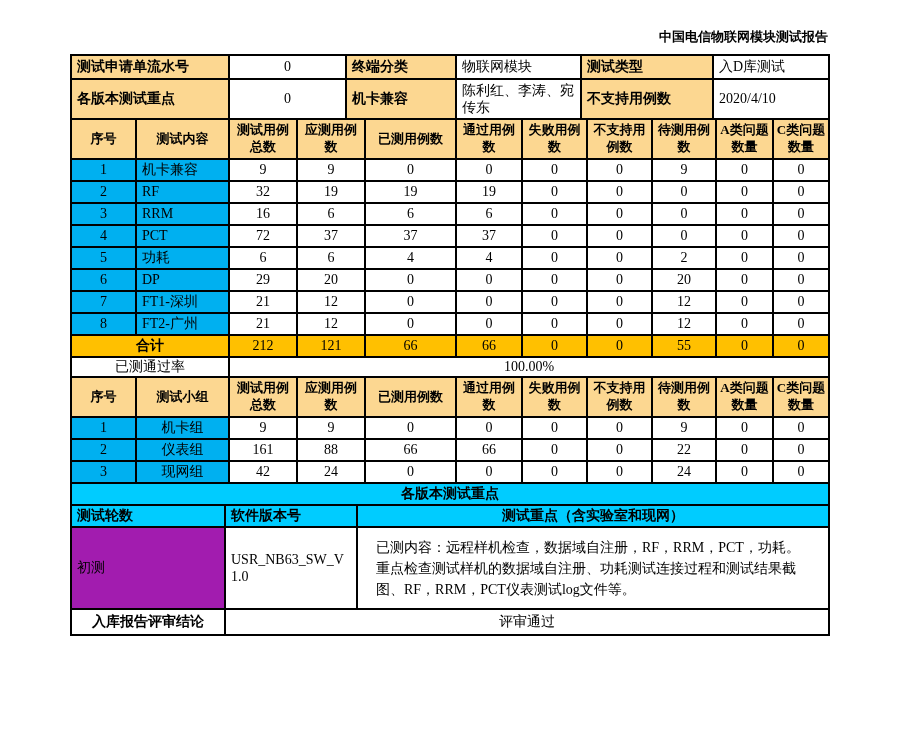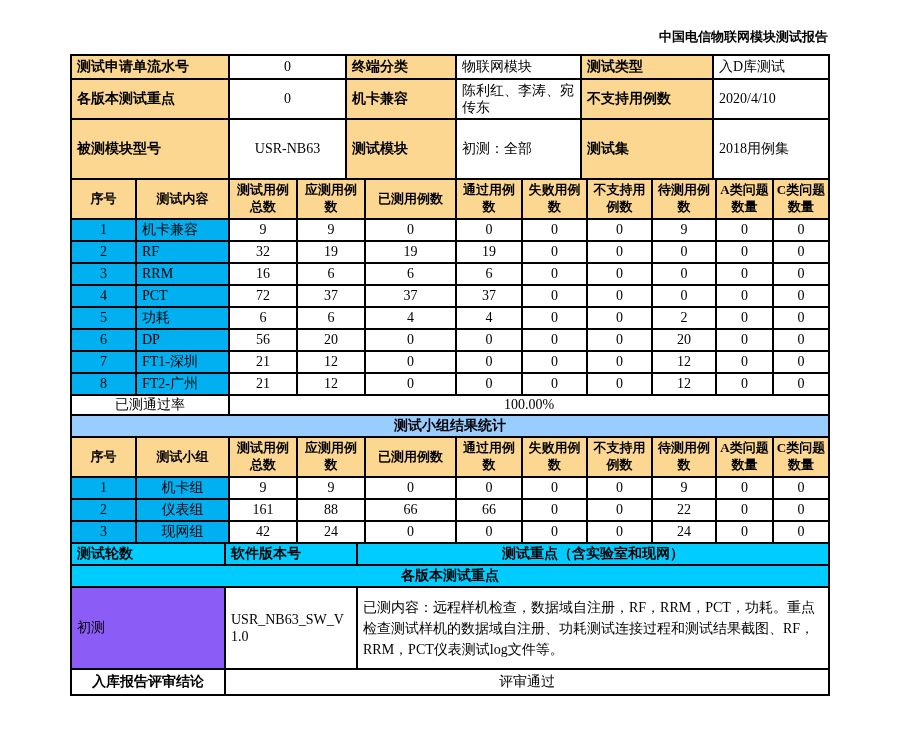--- a/index.html
+++ b/index.html
@@ -18,31 +18,31 @@
   }
   .b { font-weight:bold; }
   .c { text-align:center; }
   .l { text-align:left; }
   .pl { padding-left:5px; }
   .peach { background:#FCD791; }
   .cy { background:#00B0F0; }
   .secblue { background:#99CCFF; }
   .gold { background:#FFC000; }
   .dcyan { background:#00CCFF; }
-  .pcyan { background:#8b5cf6; }
+  .pcyan { background:#a21caf; }
   .hdr { background:#FCD791; font-weight:bold; text-align:center; font-size:13px; line-height:1.3; padding:0 1px; }
   tr.rh18 td { height:18px;border-radius:9px; }
   tr.rh20 td { height:20px; }
   tr.rh22 td { height:22px; }
   tr.rh24 td { height:24px; }
   tr.rh38 td { height:38px; }
   tr.rh58 td { height:58px; }
   tr.rh76 td { height:76px; }
   .ver { word-break:break-all; }
-  .detail { line-height:1.5; padding:2px 5px; }
+  .detail { line-height:1.5; padding:2px 18px; }
 </style>
 </head>
 <body>
 
 <div class="wrap">
 
   <div class="title">中国电信物联网模块测试报告</div>
 
   <table>
     <colgroup>
@@ -62,28 +62,20 @@
       <td class="peach b l pl">测试类型</td>
       <td class="l pl">入D库测试</td>
     </tr>
     <tr class="rh38">
       <td class="peach b l pl">各版本测试重点</td>
       <td class="c">0</td>
       <td class="peach b l pl">机卡兼容</td>
       <td class="l pl">陈利红、李涛、宛传东</td>
       <td class="peach b l pl">不支持用例数</td>
       <td class="l pl">2020/4/10</td>
-    </tr>
-    <tr class="rh58">
-      <td class="peach b l pl">被测模块型号</td>
-      <td class="c">USR-NB63</td>
-      <td class="peach b l pl">测试模块</td>
-      <td class="l pl">初测：全部</td>
-      <td class="peach b l pl">测试集</td>
-      <td class="l pl">2018用例集</td>
     </tr>
   </tbody>
     </table>
 
   <table class="stack">
     <colgroup>
         <col style="width:65px">
         <col style="width:93px">
         <col style="width:68px">
         <col style="width:68px">
@@ -170,21 +162,21 @@
       <td class="c">4</td>
       <td class="c">0</td>
       <td class="c">0</td>
       <td class="c">2</td>
       <td class="c">0</td>
       <td class="c">0</td>
     </tr>
     <tr class="rh20">
       <td class="cy c">6</td>
       <td class="cy l pl">DP</td>
-      <td class="c">56</td>
+      <td class="c">29</td>
       <td class="c">20</td>
       <td class="c">0</td>
       <td class="c">0</td>
       <td class="c">0</td>
       <td class="c">0</td>
       <td class="c">20</td>
       <td class="c">0</td>
       <td class="c">0</td>
     </tr>
     <tr class="rh20">
@@ -205,20 +197,32 @@
       <td class="cy l pl">FT2-广州</td>
       <td class="c">21</td>
       <td class="c">12</td>
       <td class="c">0</td>
       <td class="c">0</td>
       <td class="c">0</td>
       <td class="c">0</td>
       <td class="c">12</td>
       <td class="c">0</td>
       <td class="c">0</td>
+    </tr>
+    <tr class="rh20">
+      <td colspan="2" class="gold b c">合计</td>
+      <td class="gold c">212</td>
+      <td class="gold c">121</td>
+      <td class="gold c">66</td>
+      <td class="gold c">66</td>
+      <td class="gold c">0</td>
+      <td class="gold c">0</td>
+      <td class="gold c">55</td>
+      <td class="gold c">0</td>
+      <td class="gold c">0</td>
     </tr>
     <tr class="rh18">
       <td colspan="2" class="c">已测通过率</td>
       <td colspan="9" class="c">100.00%</td>
     </tr>
   </tbody>
     </table>
 
   <table class="stack">
     <colgroup>
@@ -228,23 +232,20 @@
         <col style="width:68px">
         <col style="width:91px">
         <col style="width:66px">
         <col style="width:65px">
         <col style="width:65px">
         <col style="width:64px">
         <col style="width:57px">
         <col style="width:56px">
       </colgroup>
     <tbody>
-        <tr class="rh20">
-      <td colspan="11" class="secblue b c">测试小组结果统计</td>
-    </tr>
     <tr class="rh38">
       <td class="hdr">序号</td>
       <td class="hdr">测试小组</td>
       <td class="hdr">测试用例总数</td>
       <td class="hdr">应测用例数</td>
       <td class="hdr">已测用例数</td>
       <td class="hdr">通过用例数</td>
       <td class="hdr">失败用例数</td>
       <td class="hdr">不支持用例数</td>
       <td class="hdr">待测用例数</td>
@@ -294,26 +295,26 @@
     </table>
 
   <table class="stack">
     <colgroup>
         <col style="width:154px">
         <col style="width:132px">
         <col style="width:472px">
       </colgroup>
     <tbody>
         <tr class="rh20">
+      <td colspan="3" class="dcyan b c">各版本测试重点</td>
+    </tr>
+    <tr class="rh20">
       <td class="dcyan b l pl">测试轮数</td>
       <td class="dcyan b l pl">软件版本号</td>
       <td class="dcyan b c">测试重点（含实验室和现网）</td>
-    </tr>
-    <tr class="rh20">
-      <td colspan="3" class="dcyan b c">各版本测试重点</td>
     </tr>
     <tr class="rh76">
       <td class="pcyan l pl">初测</td>
       <td class="l pl ver">USR_NB63_SW_V1.0</td>
       <td class="l detail">已测内容：远程样机检查，数据域自注册，RF，RRM，PCT，功耗。重点检查测试样机的数据域自注册、功耗测试连接过程和测试结果截图、RF，RRM，PCT仪表测试log文件等。</td>
     </tr>
   </tbody>
     </table>
 
   <table class="stack">

